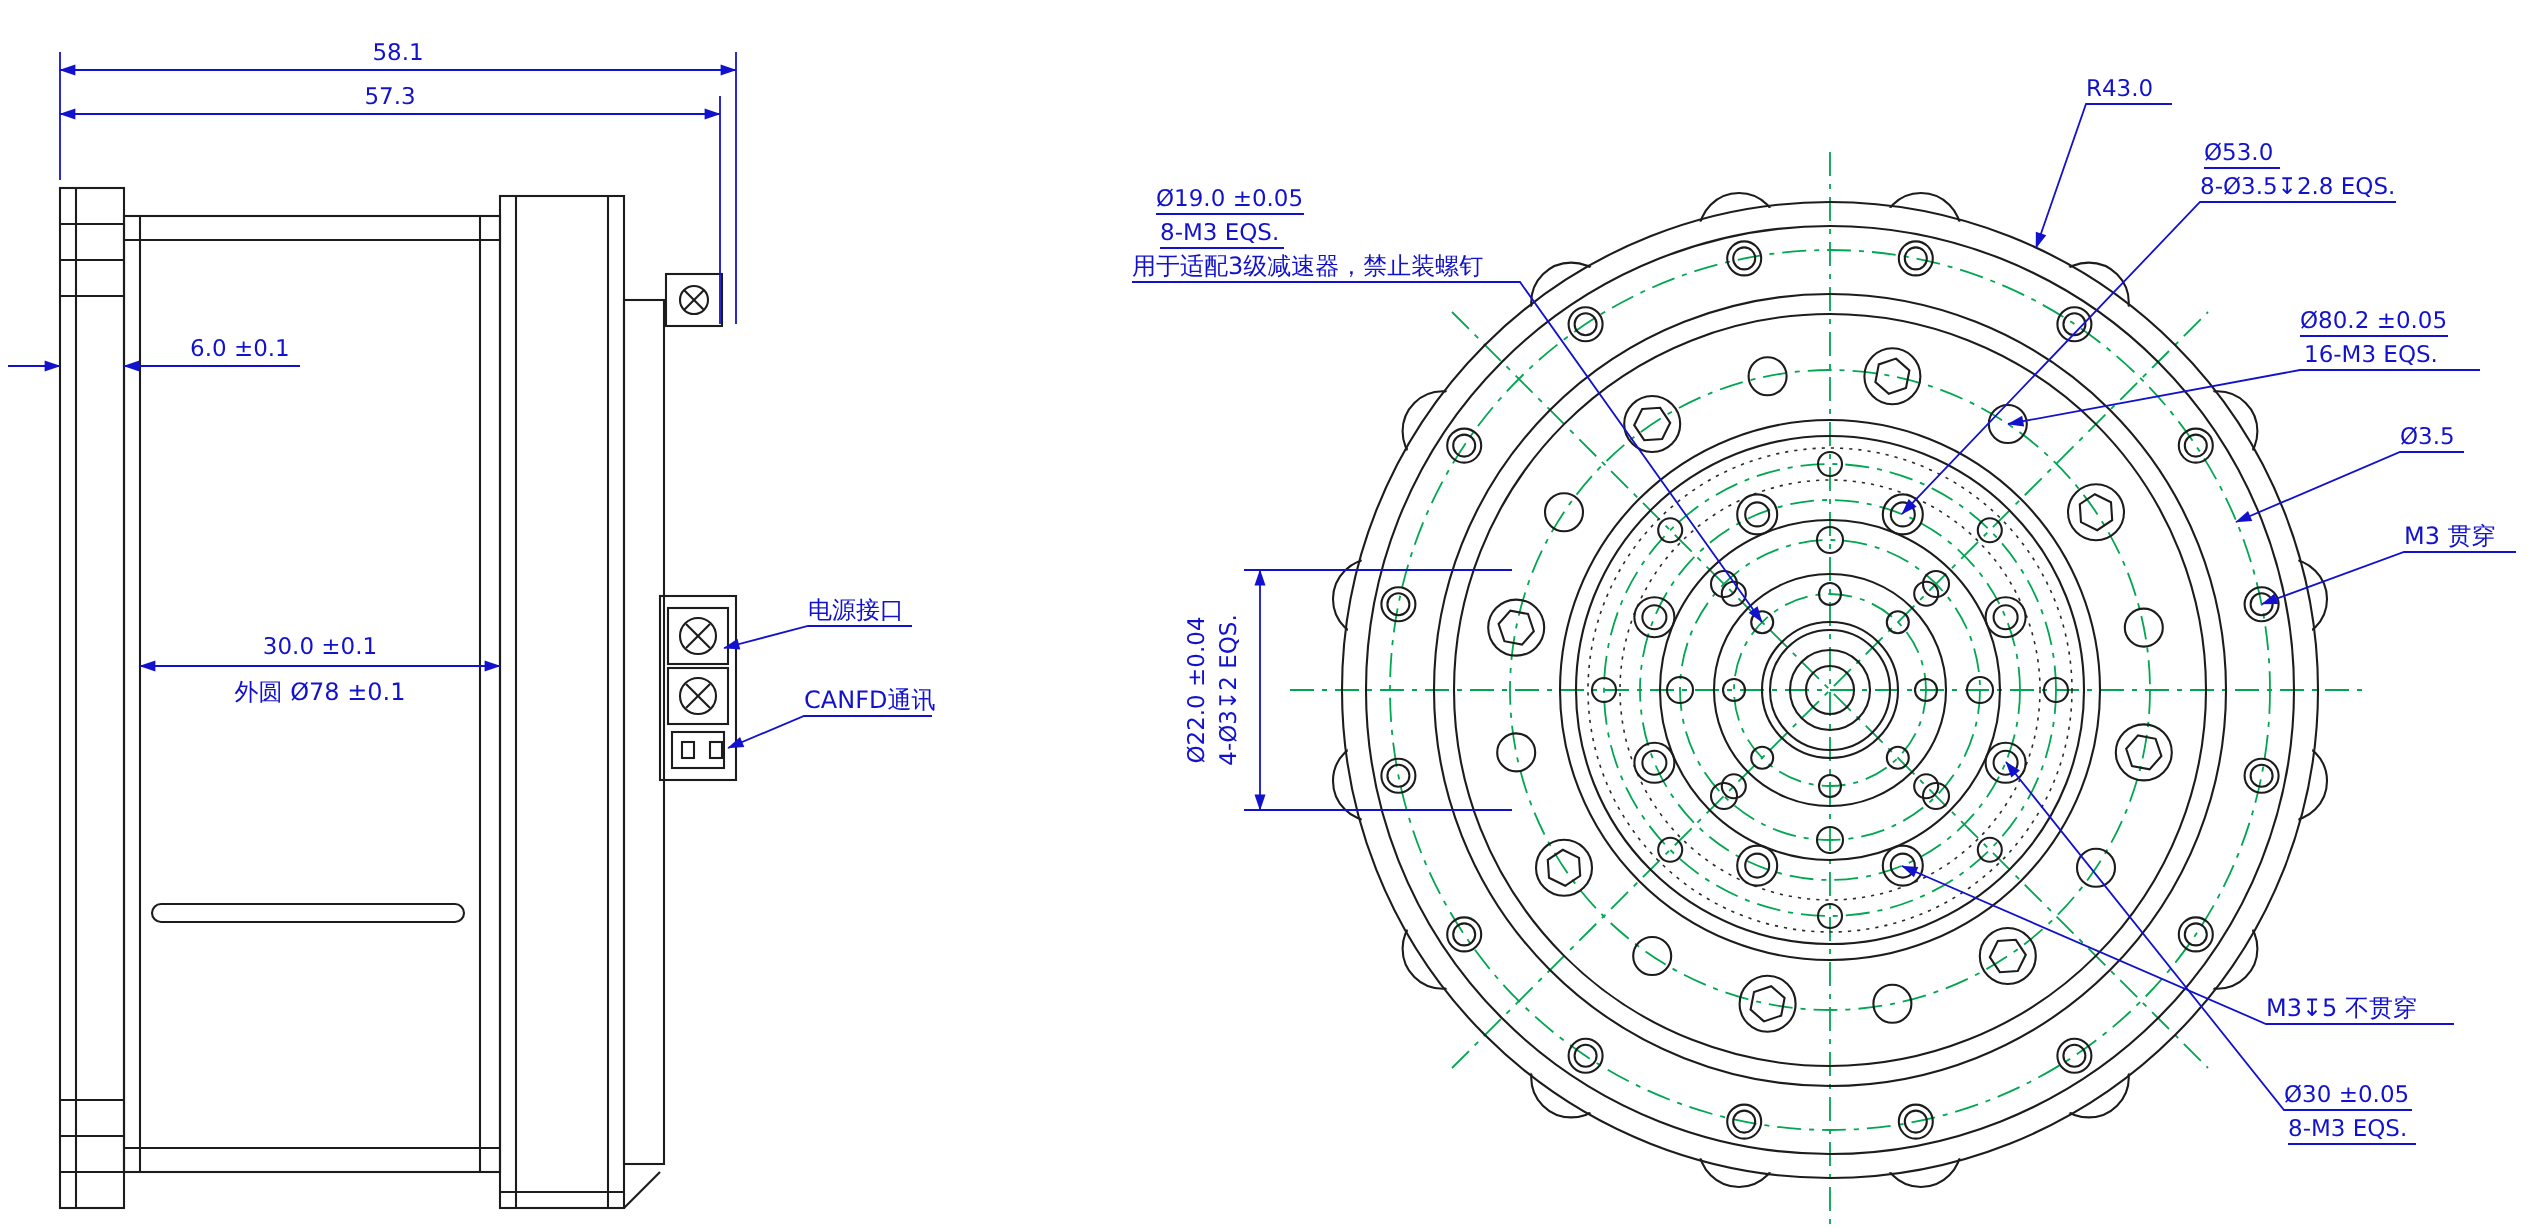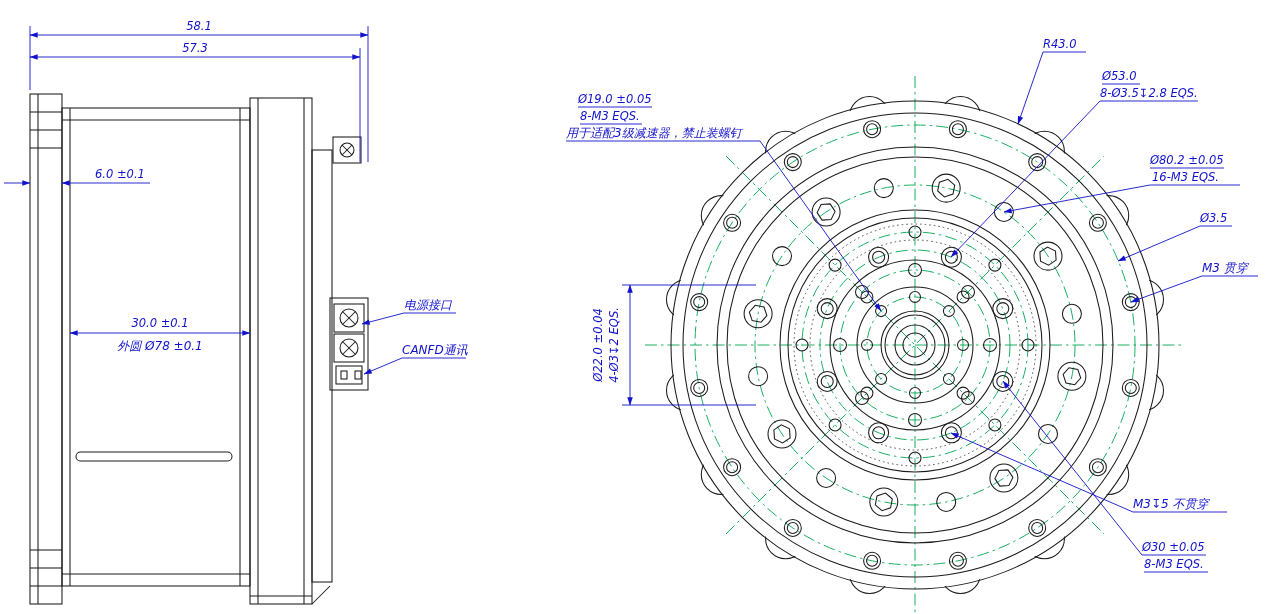--- a/index.html
+++ b/index.html
@@ -1,17 +1,17 @@
 <!DOCTYPE html>
 <html><head>
 <meta charset="utf-8">
 <style>
   html,body{margin:0;padding:0;background:#fff;}
   .canvas{position:relative;width:1265px;height:614px;background:#ffffff;
-          font-family:"DejaVu Sans","Liberation Sans",sans-serif;overflow:hidden;font-style:italic;}
+          font-family:"DejaVu Sans","Liberation Sans",sans-serif;overflow:hidden;}
   svg{display:block;}
   .ol{fill:none;stroke:#1c1c1c;stroke-width:1.05;stroke-linejoin:miter;}
   .cl{fill:none;stroke:#00a651;stroke-width:0.9;stroke-dasharray:12 4 2.5 4;}
   .dot{fill:none;stroke:#2a2a2a;stroke-width:0.8;stroke-dasharray:1.6 3;}
   .dim{fill:none;stroke:#1212cc;stroke-width:0.9;}
   #fv-holes circle, #fv-holes polygon, #fv-lobes circle{fill:none;stroke:#1c1c1c;stroke-width:1.05;}
   text{fill:#1212cc;font-size:11.5px;}
   text.cjk{font-size:12px;}
 </style>
 </head>

